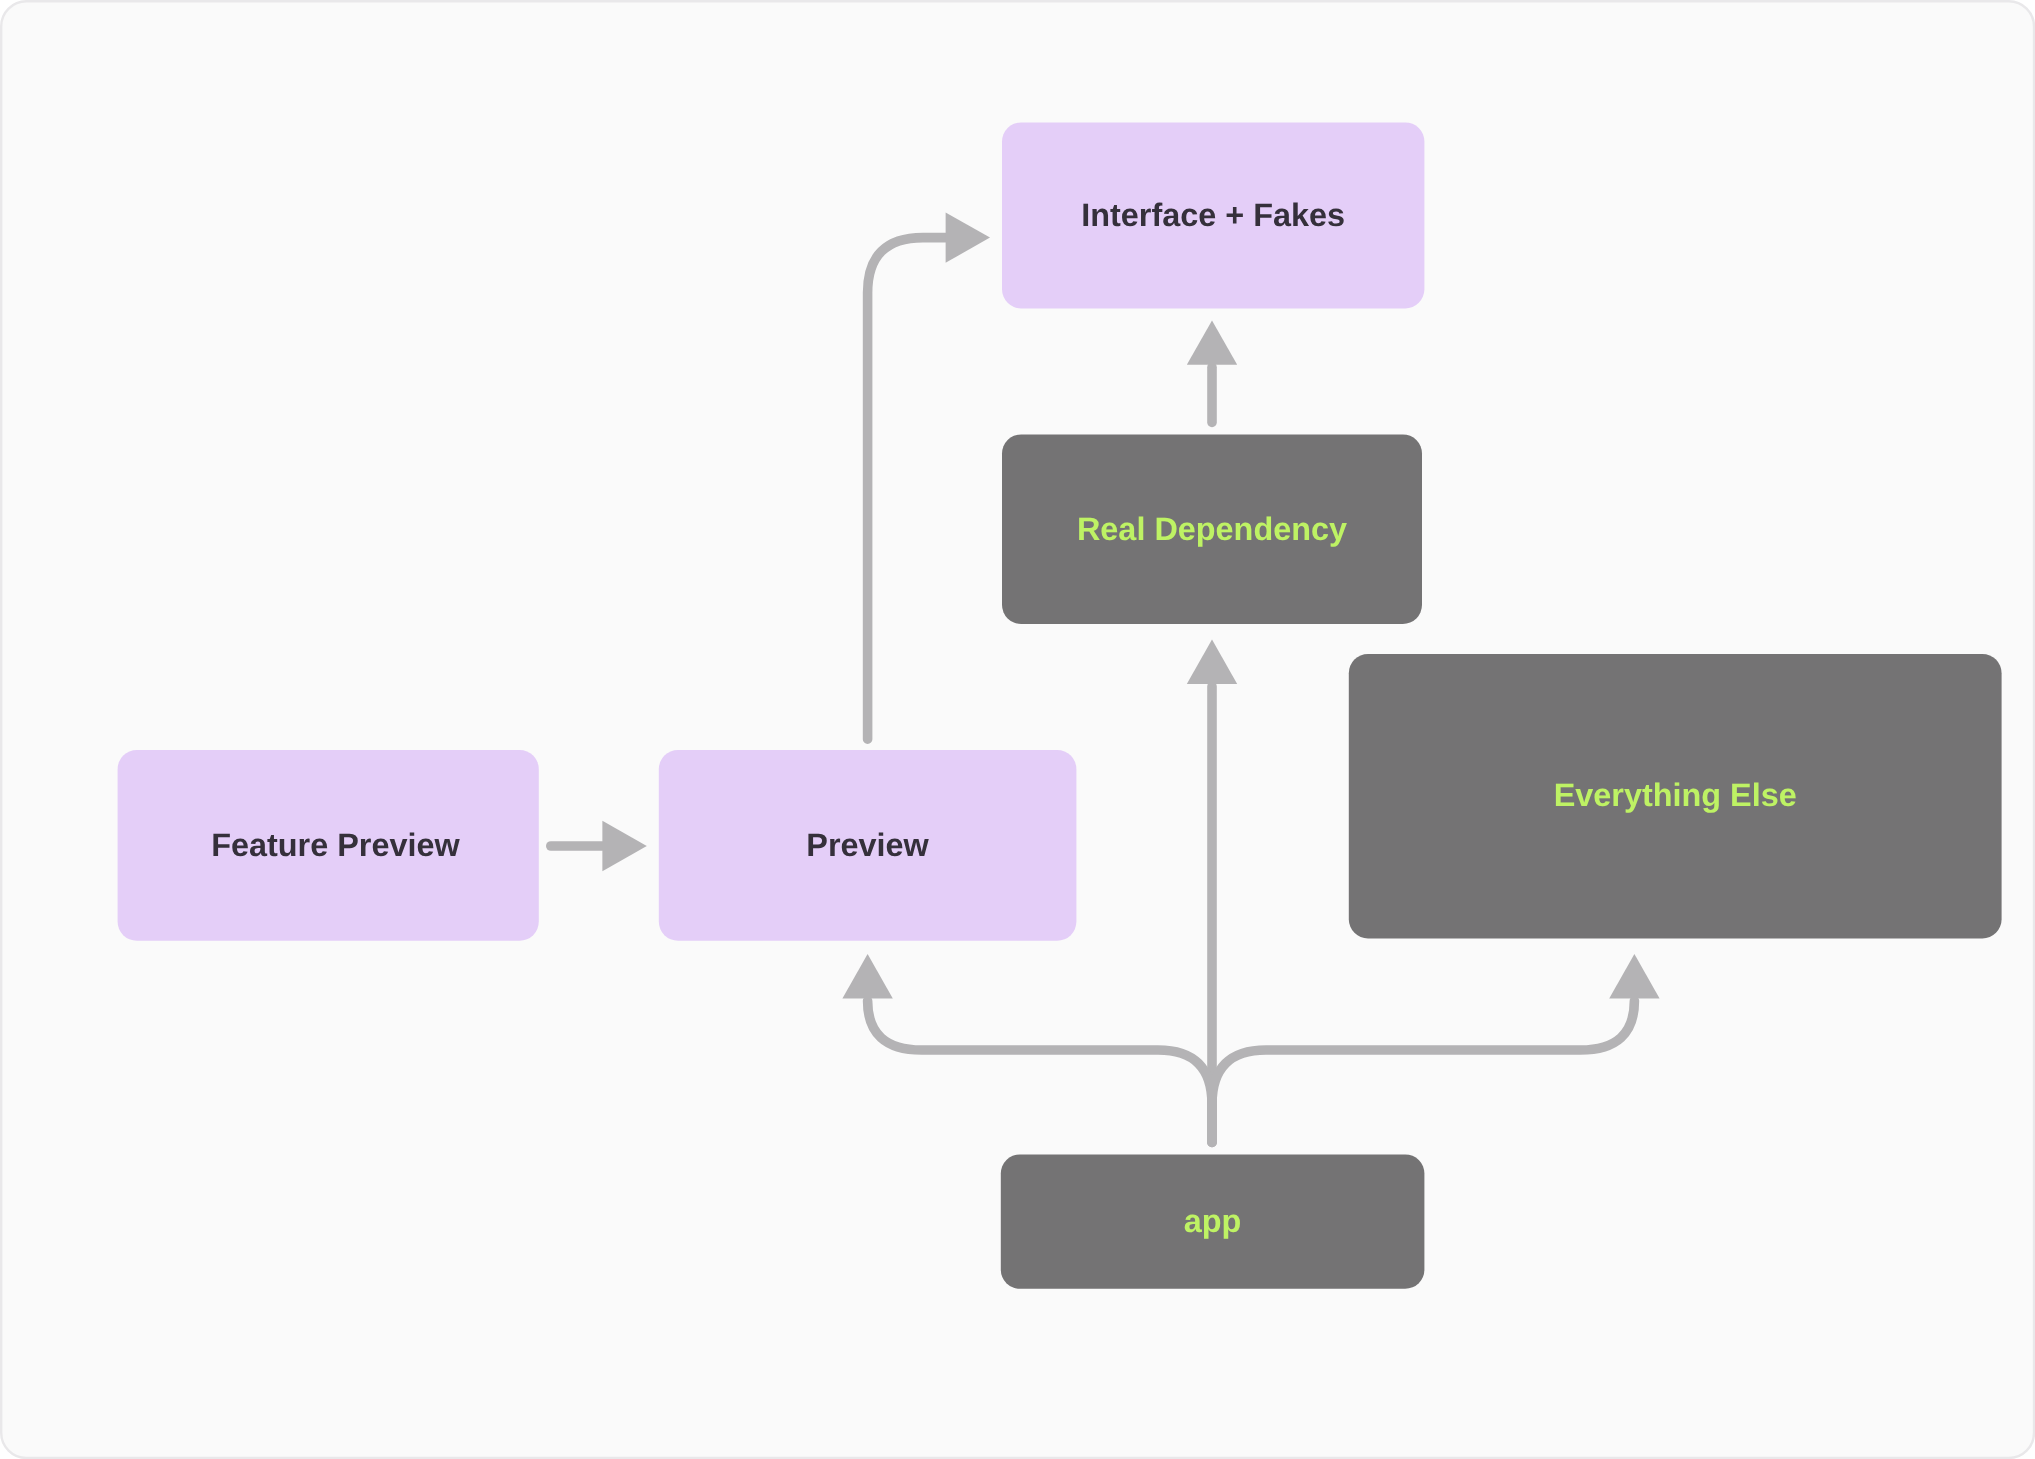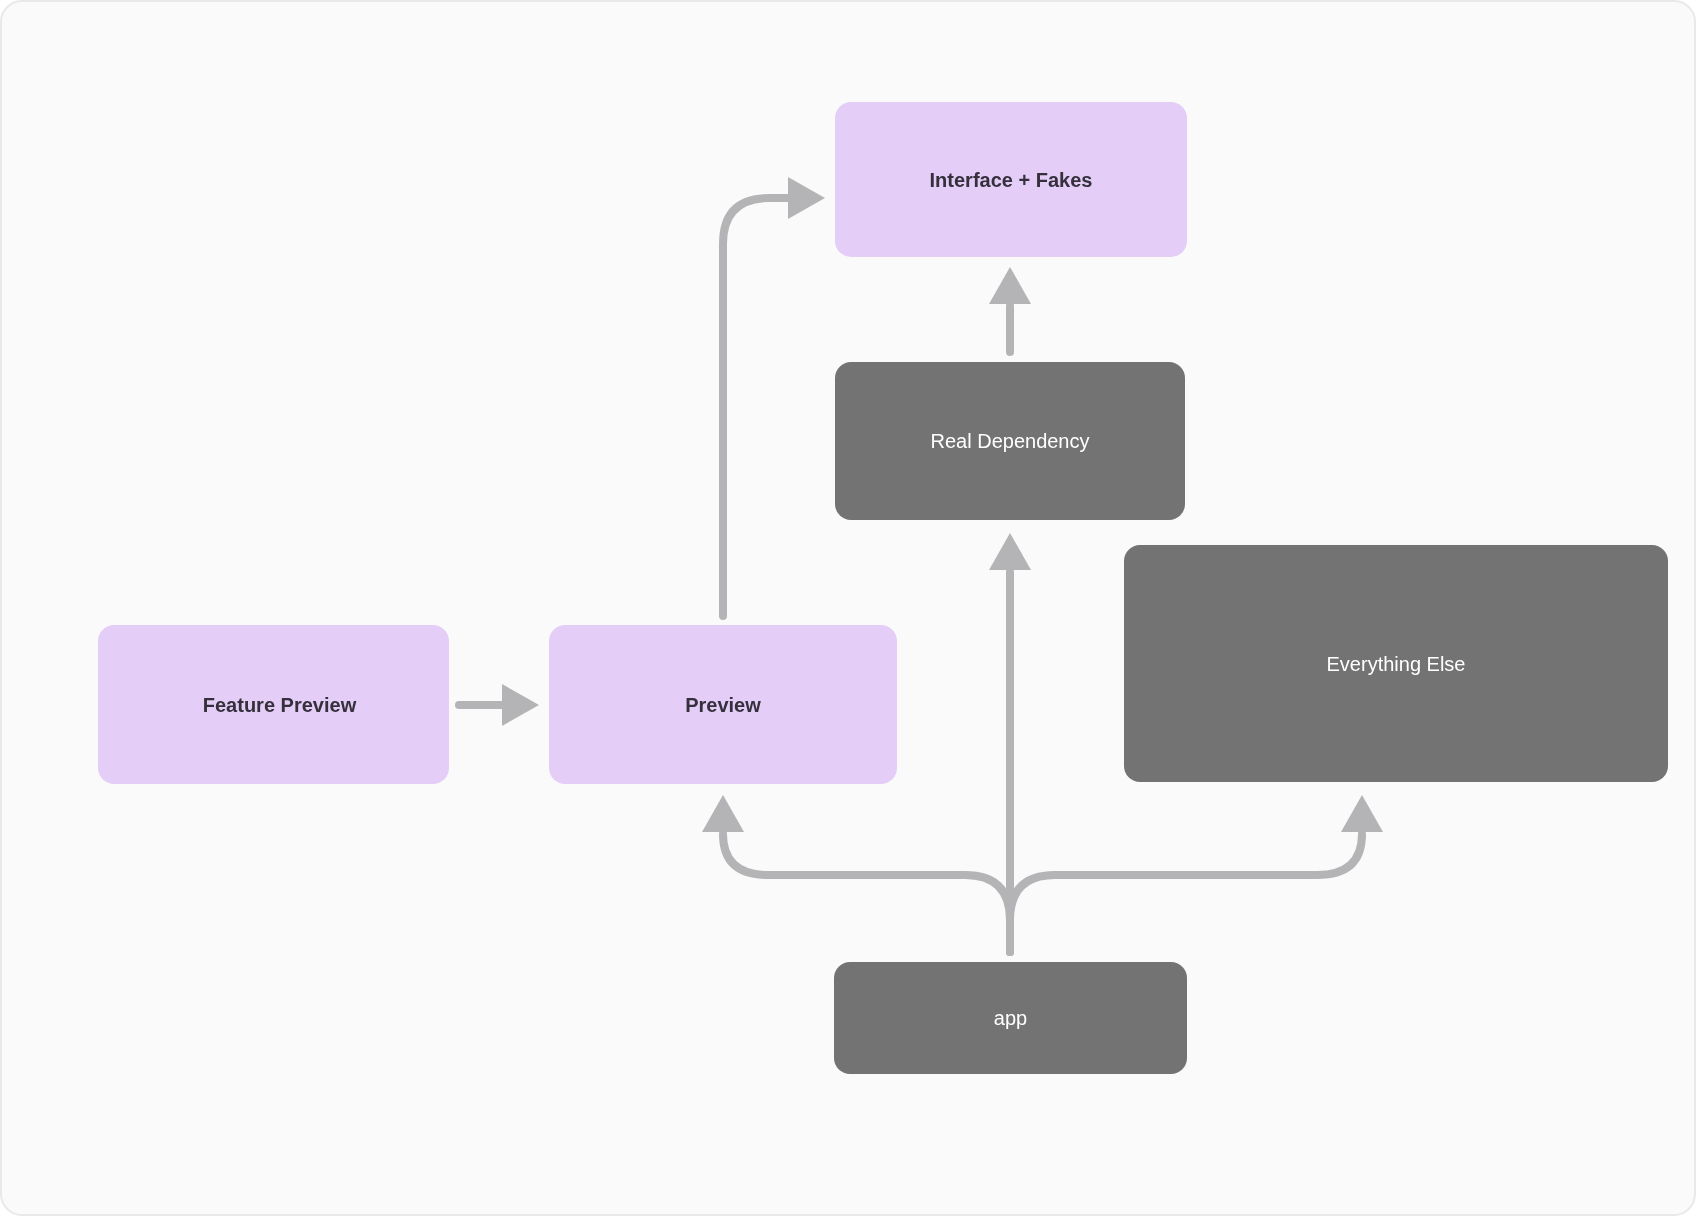--- a/index.html
+++ b/index.html
@@ -34,35 +34,35 @@
   svg.arrows polygon {
     fill: #b4b3b5;
     stroke: none;
   }
   .node {
     position: absolute;
     display: flex;
     align-items: center;
     justify-content: center;
     border-radius: 16px;
-    font-size: 20px;
+    font-size: 27px;
     line-height: 1.2;
     text-align: center;
     box-sizing: border-box;
     padding: 8px 16px;
   }
   .node.purple {
     background: #e4cef8;
     color: #35303b;
     font-weight: 700;
   }
   .node.gray {
     background: #747374;
-    color: #ffffff;
-    font-weight: 400;
+    color: #bef264;
+    font-weight: 700;
   }
   .node-interface-fakes  { left: 833px; top: 100px; width: 352px; height: 155px; }
   .node-real-dependency  { left: 833px; top: 360px; width: 350px; height: 158px; }
   .node-everything-else  { left: 1122px; top: 543px; width: 544px; height: 237px; }
   .node-feature-preview  { left: 96px;  top: 623px; width: 351px; height: 159px; padding-left: 28px; }
   .node-feature          { left: 547px; top: 623px; width: 348px; height: 159px; }
   .node-app              { left: 832px; top: 960px; width: 353px; height: 112px; }
 </style>
 </head>
 <body>

